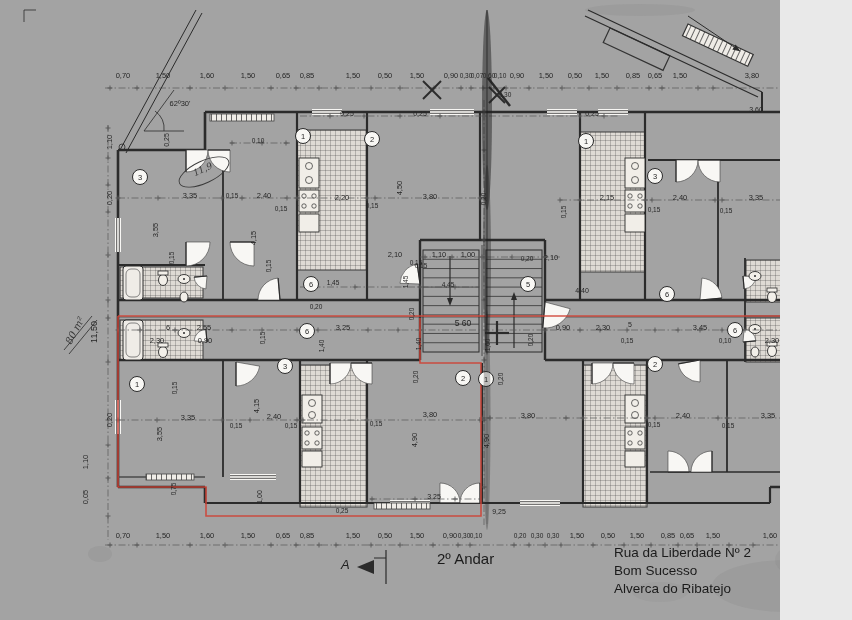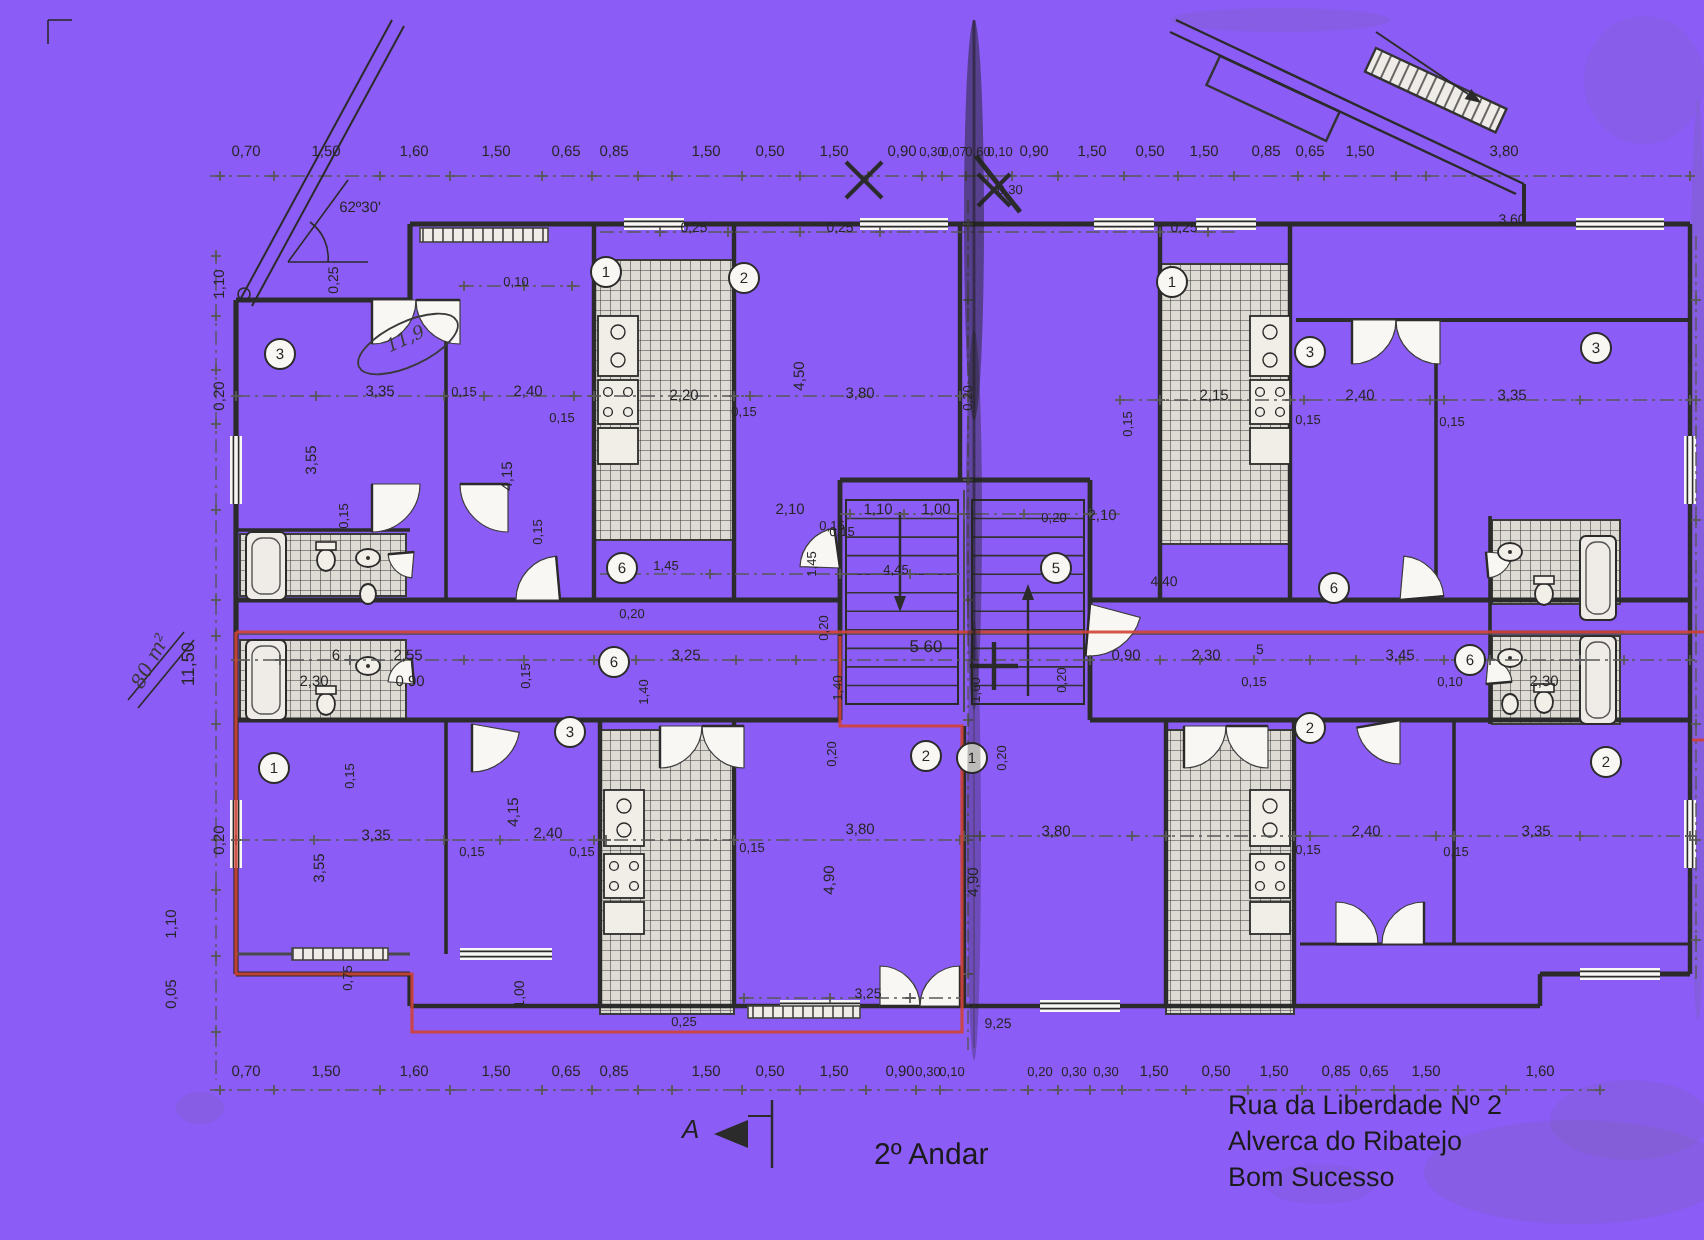--- a/index.html
+++ b/index.html
@@ -1,21 +1,21 @@
 <!DOCTYPE html>
 <html><head>
 <meta charset="utf-8">
 <style>
   html,body{margin:0;padding:0;background:#e9e9e9;}
-  .page{position:relative;width:852px;height:620px;background:#8b5cf6;overflow:hidden;
+  .page{position:relative;width:780px;height:620px;background:#a3a3a3;overflow:hidden;
         font-family:"Liberation Sans",sans-serif;}
   svg{position:absolute;left:0;top:0;}
   svg text{font-family:"Liberation Sans",sans-serif;fill:#262626;}
   svg text.hw{font-family:"DejaVu Serif",serif;font-style:italic;fill:#3a3a3a;}
-  .floor-label{position:absolute;left:437px;top:569px;font-size:15px;color:#1b1b1b;}
+  .floor-label{position:absolute;left:437px;top:550px;font-size:15px;color:#1b1b1b;}
   .address{position:absolute;left:614px;top:544px;font-size:13.5px;line-height:18px;color:#1b1b1b;}
   .section-a{position:absolute;left:341px;top:557px;font-size:13px;color:#222;font-style:italic;}
 </style>
 </head>
 <body>
 
 <div class="page">
   <svg width="852" height="620" viewBox="0 0 852 620">
     <defs>
       <pattern id="tiles" width="5" height="5" patternUnits="userSpaceOnUse">
@@ -787,16 +787,16 @@
         <line x1="497" y1="321" x2="497" y2="345" stroke="#2b2b2b" stroke-width="2.2"></line>
         <ellipse cx="487" cy="110" rx="5" ry="100" fill="#222" opacity="0.5"></ellipse>
         <ellipse cx="487" cy="260" rx="4" ry="95" fill="#222" opacity="0.4"></ellipse>
         <ellipse cx="487" cy="420" rx="3.5" ry="110" fill="#222" opacity="0.28"></ellipse>
       </g>
   </svg>
   <div class="section-a">A</div>
   <div class="floor-label">2º Andar</div>
   <div class="address">
     <div>Rua da Liberdade Nº 2</div>
+    <div>Bom Sucesso</div>
     <div>Alverca do Ribatejo</div>
-    <div>Bom Sucesso</div>
   </div>
 </div>
 
 </body></html>

